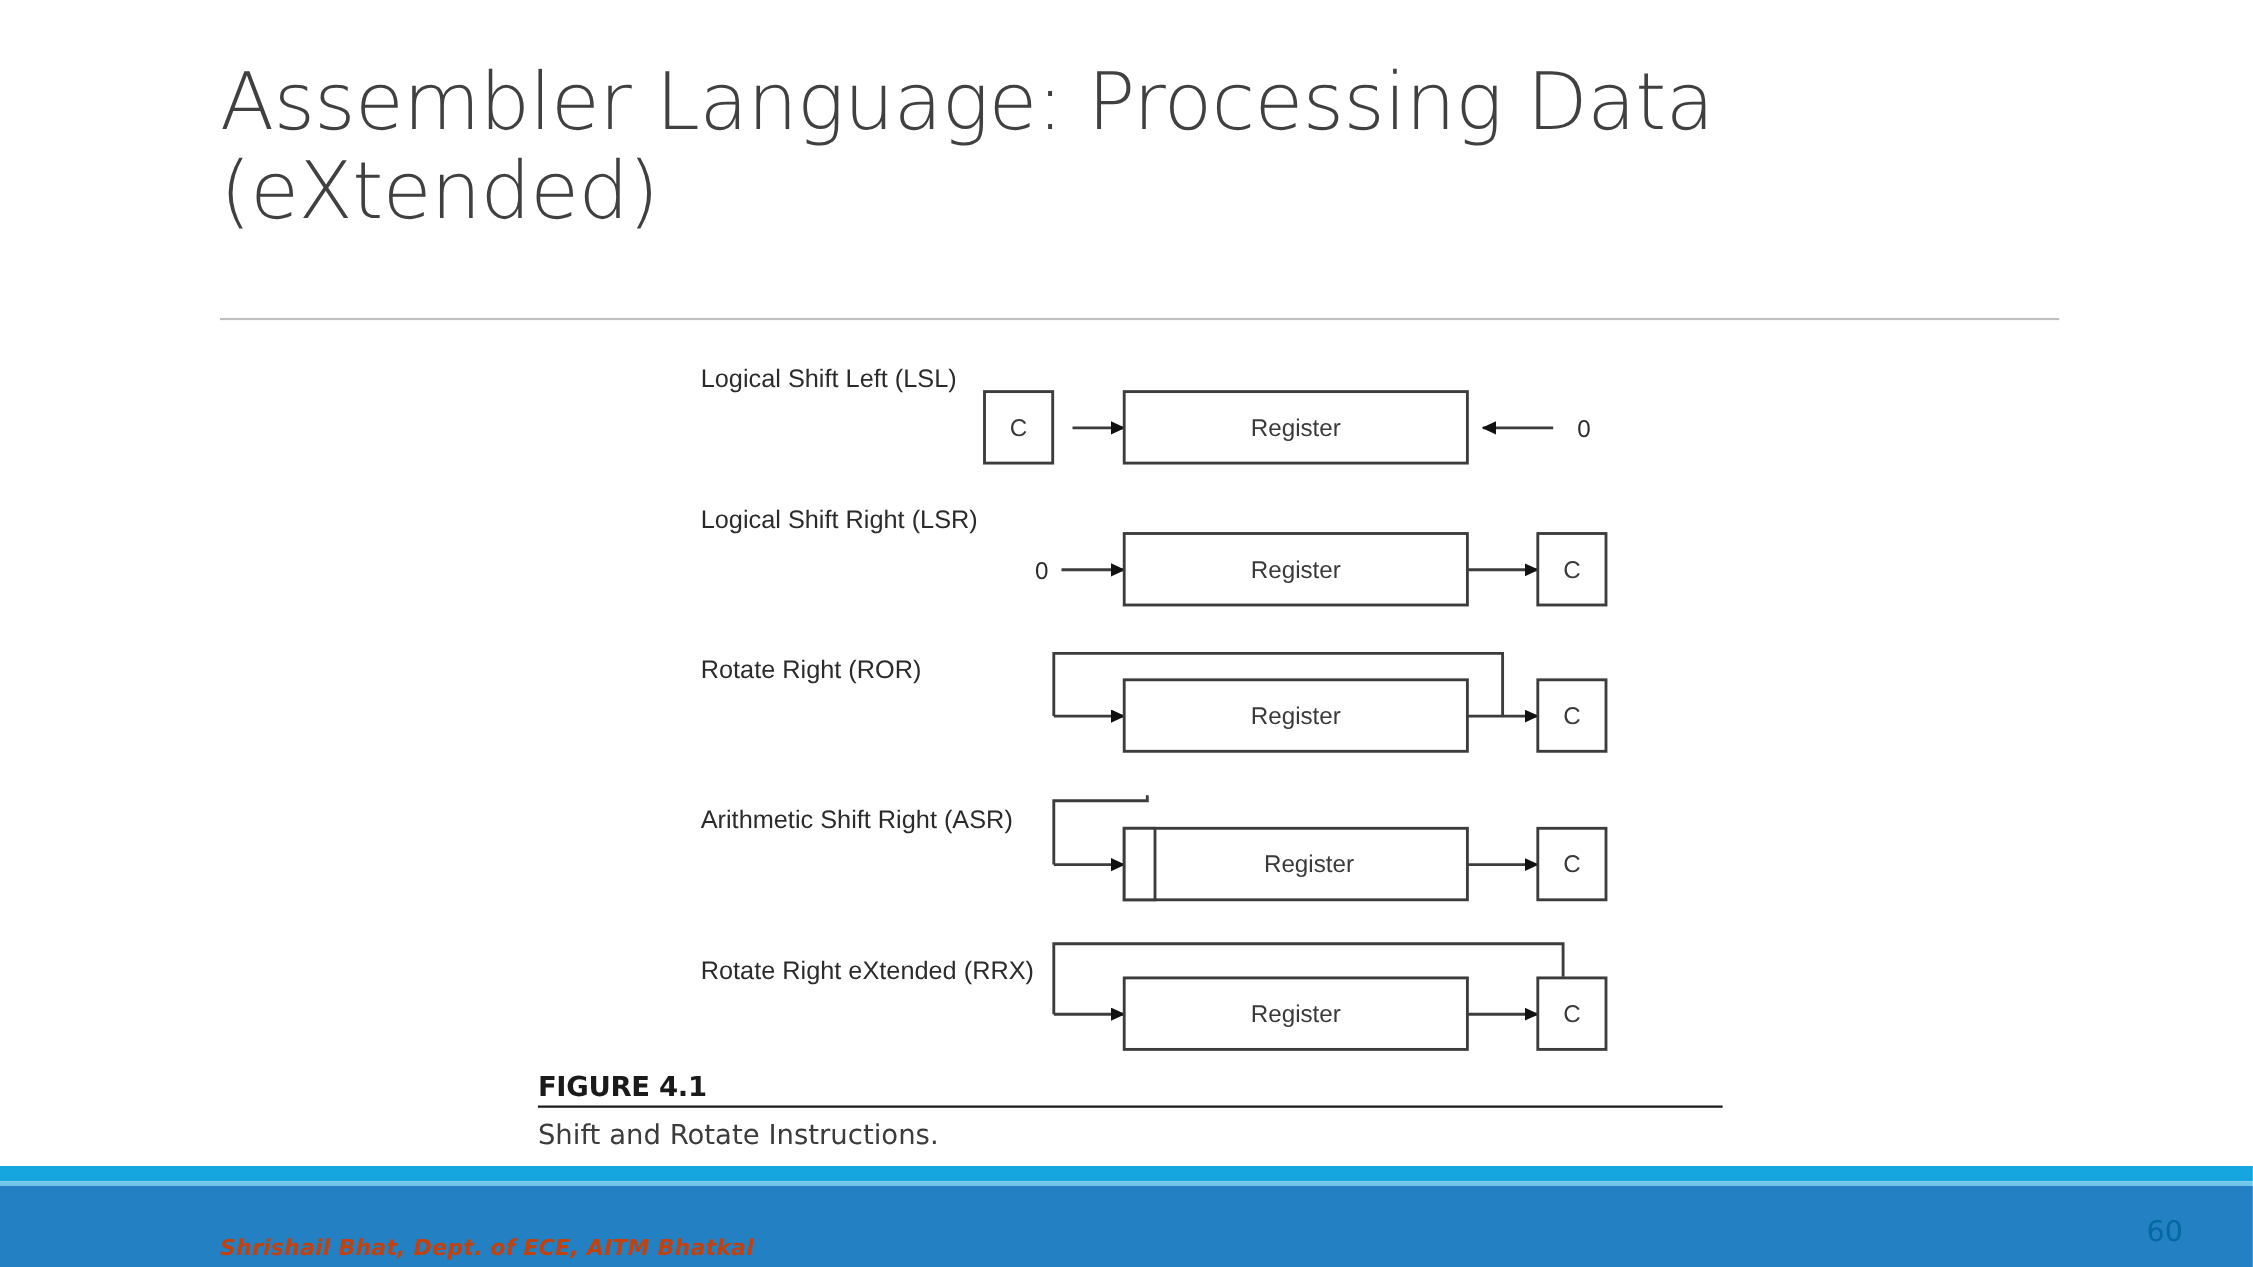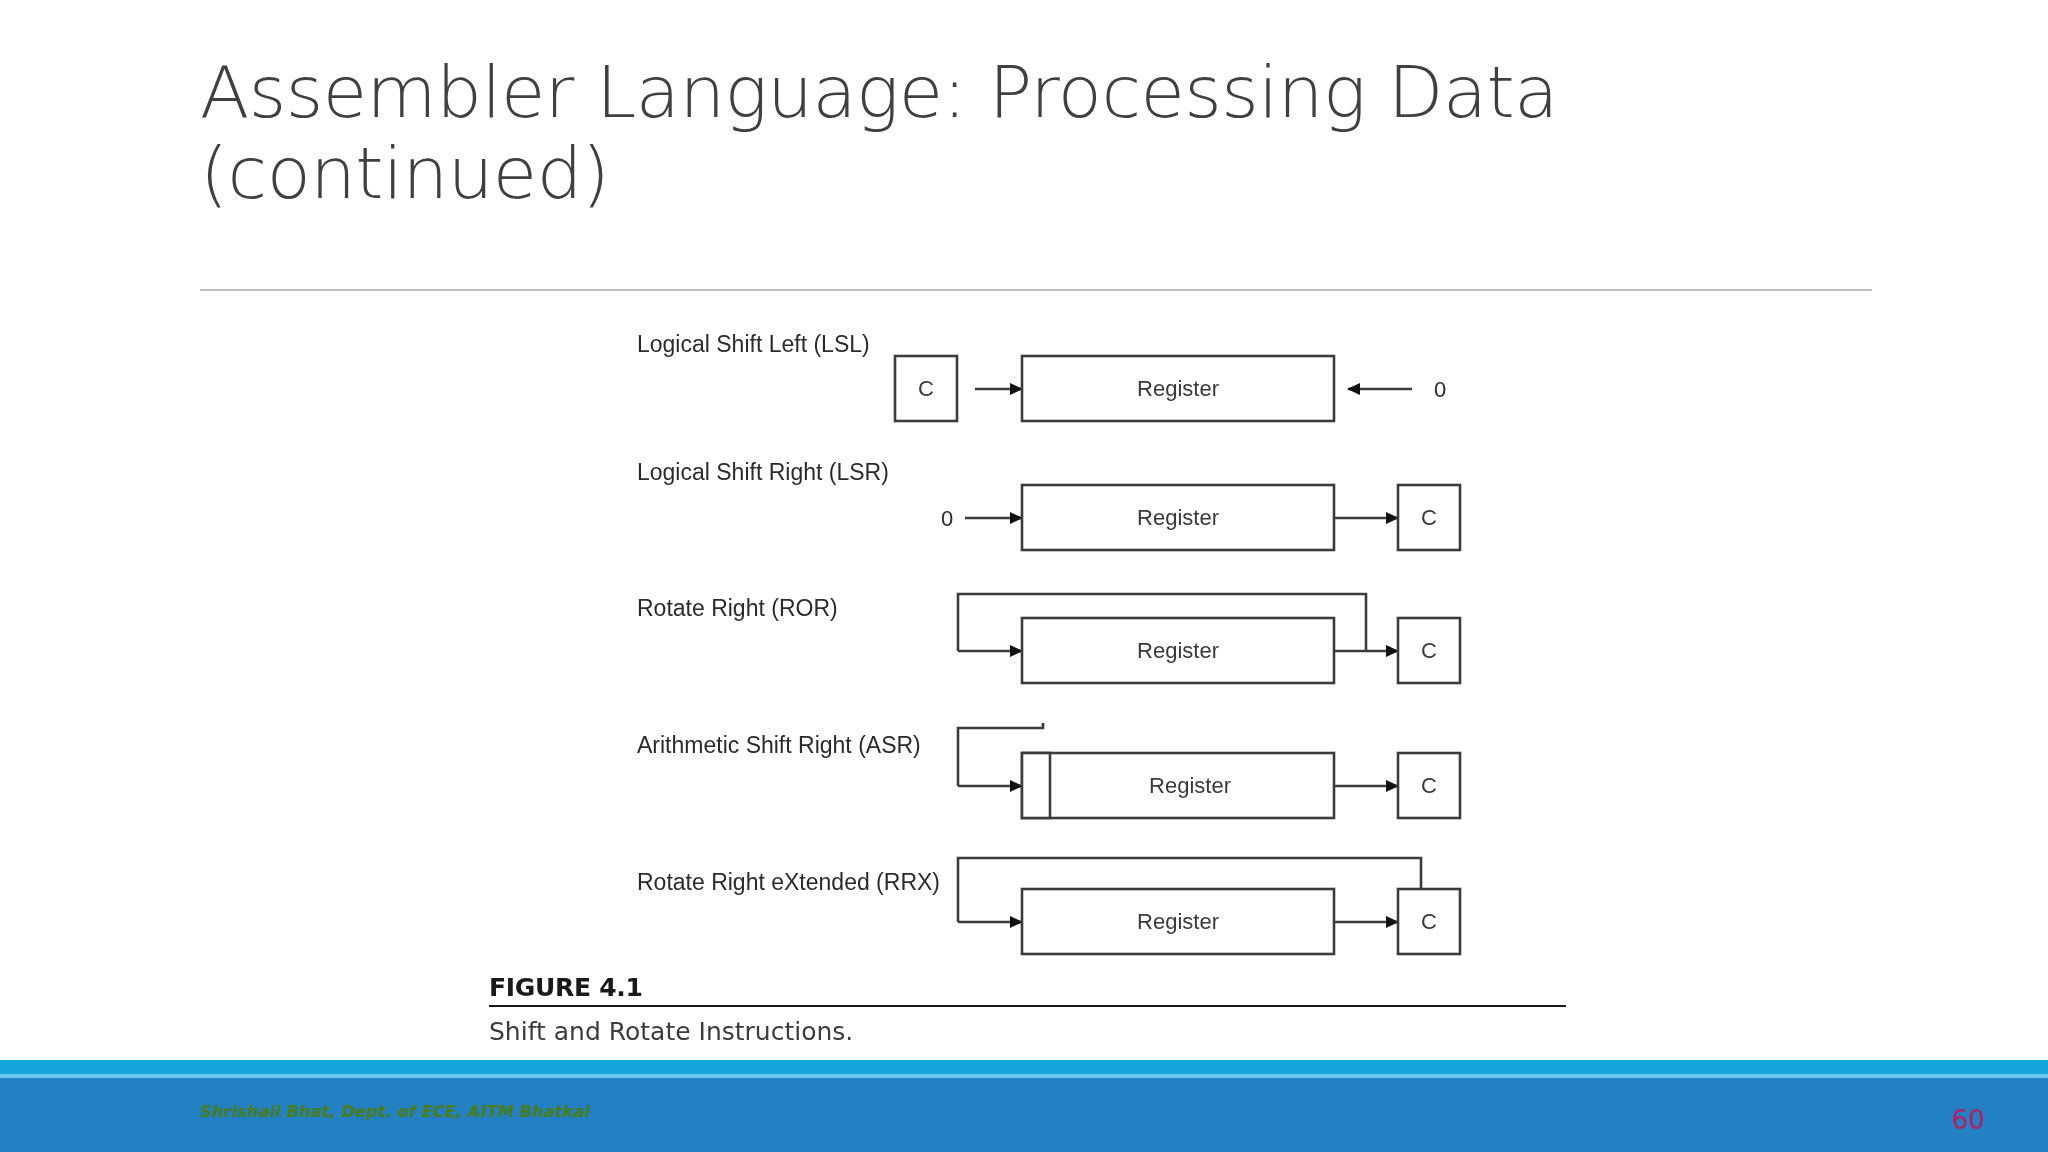--- a/index.html
+++ b/index.html
@@ -86,37 +86,37 @@
     position: absolute;
     left: 0;
     top: 18px;
     width: 100%;
     height: 74px;
     background: #2280C3;
   }
   #footer-credit {
     position: absolute;
     left: 200px;
-    top: 42px;
+    top: 62px;
     font-family: "DejaVu Sans", "Liberation Sans", sans-serif;
     font-style: italic;
     font-weight: 600;
-    font-size: 16px;
-    color: #4d7c0f;
+    font-size: 20px;
+    color: #c2410c;
     letter-spacing: 0.2px;
   }
   #footer-pagenum {
     position: absolute;
     right: 0;
     top: 45px;
     width: 160px;
     text-align: center;
     font-family: "DejaVu Sans", "Liberation Sans", sans-serif;
     font-size: 26px;
-    color: #be185d;
+    color: #0369a1;
   }
 
   
   .dg-label {
     font-family: "Liberation Sans", sans-serif;
     font-size: 23px;
     fill: #2b2b2b;
   }
   .dg-box-text {
     font-family: "Liberation Sans", sans-serif;
@@ -145,21 +145,21 @@
   .bx { fill: #ffffff; stroke: #3c3c3c; stroke-width: 2.6; }
   .ln { stroke: #3c3c3c; stroke-width: 2.6; fill: none; }
   .ar { fill: #111111; }
 </style>
 </head>
 <body>
 
 <div id="slide">
 
   <div id="title-block">
-    <div id="page-title">Assembler Language: Processing Data (continued)</div>
+    <div id="page-title">Assembler Language: Processing Data (eXtended)</div>
   </div>
   <div id="title-rule"></div>
 
   <div id="figure">
     <svg width="2048" height="1050" viewBox="0 0 2048 1050" xmlns="http://www.w3.org/2000/svg">
       <defs>
         <marker id="arrowR" markerWidth="13" markerHeight="13" refX="12" refY="6" orient="auto" markerUnits="userSpaceOnUse">
           <path d="M0,0 L13,6 L0,12 z" class="ar"></path>
         </marker>
         <marker id="arrowL" markerWidth="13" markerHeight="13" refX="12" refY="6" orient="auto" markerUnits="userSpaceOnUse">

